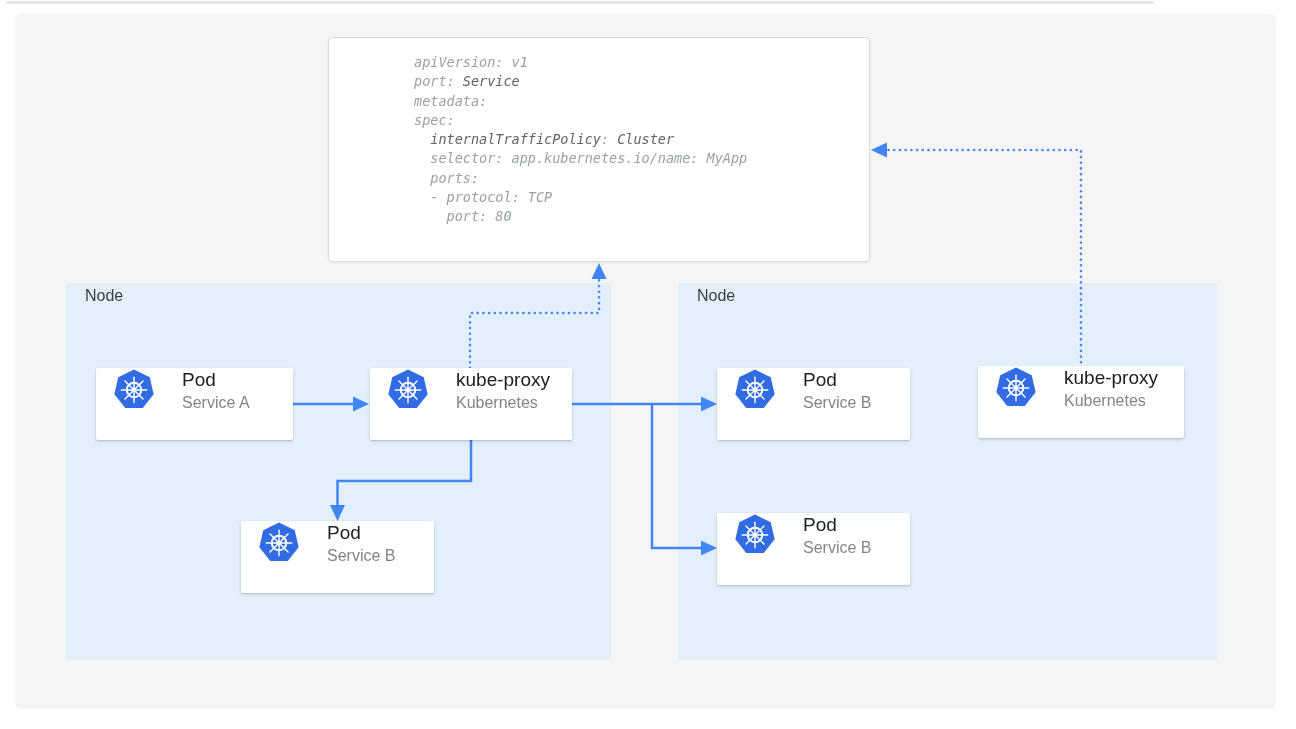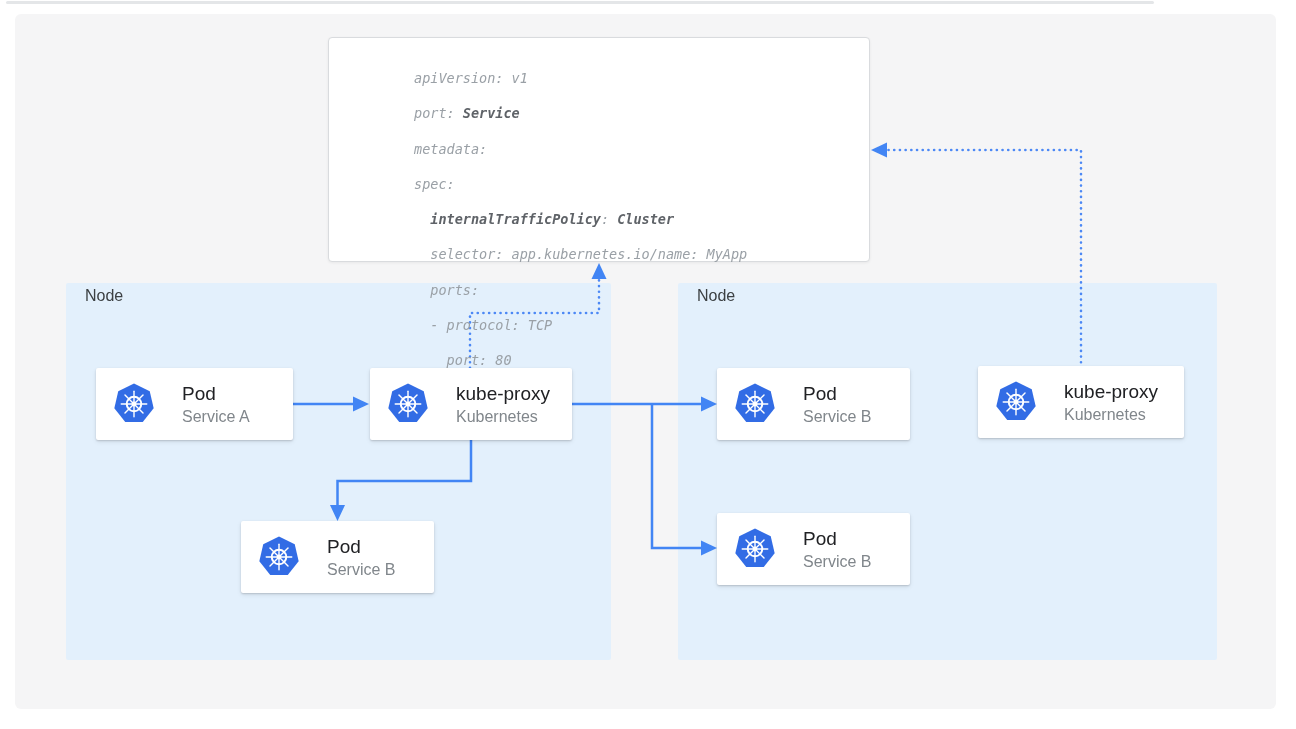--- a/index.html
+++ b/index.html
@@ -23,27 +23,27 @@
   }
   .yaml-card{
     position:absolute;left:328px;top:37px;width:542px;height:225px;
     background:#ffffff;border:1px solid #d9dbde;border-radius:4px;
     box-shadow:0 1px 3px rgba(0,0,0,.06);
     box-sizing:border-box;padding:15px 10px 0 85px;
   }
   .yline{
     font-family:"DejaVu Sans Mono","Liberation Mono",monospace;
     font-style:italic;font-size:13.5px;line-height:19.3px;
-    color:#9aa0a6;white-space:pre;margin-top:16px;
+    color:#9aa0a6;white-space:pre;
   }
-  .yline .b{font-weight:bold;color:#5f6368;}
+  .yline .b{font-weight:normal;color:#5f6368;}
   .card{
     position:absolute;height:72px;background:#ffffff;border-radius:2px;
     box-shadow:0 1px 2px rgba(0,0,0,.16),0 2px 5px rgba(0,0,0,.08);
-    display:flex;align-items:center;box-sizing:border-box;padding-left:15px;
+    display:flex;box-sizing:border-box;padding-left:15px;
   }
   .k8s-icon{width:46px;height:44px;flex:0 0 auto;display:block;}
   .card-text{display:flex;flex-direction:column;margin-left:25px;}
   .card-title{font-size:19px;line-height:24px;color:#202124;}
   .card-subtitle{font-size:16px;line-height:21px;color:#80868b;}
   .connectors{position:absolute;left:0;top:0;pointer-events:none;}
   .solid{stroke:#4285f4;stroke-width:2.5;fill:none;}
   .dotted{stroke:#4c88f5;stroke-width:2.6;fill:none;stroke-dasharray:0.1 5.6;stroke-linecap:round;}
   .fillb{fill:#4285f4;}
 </style>

